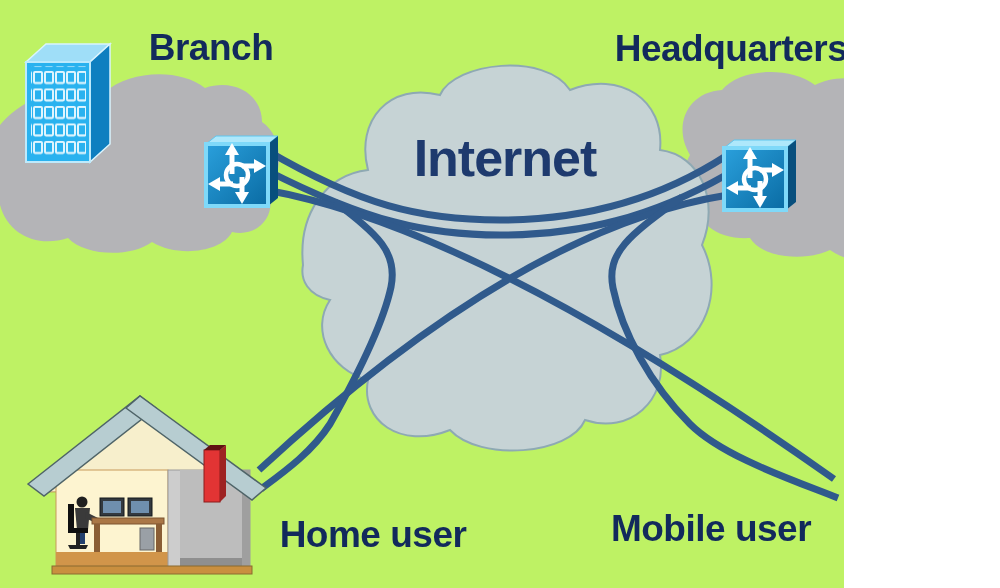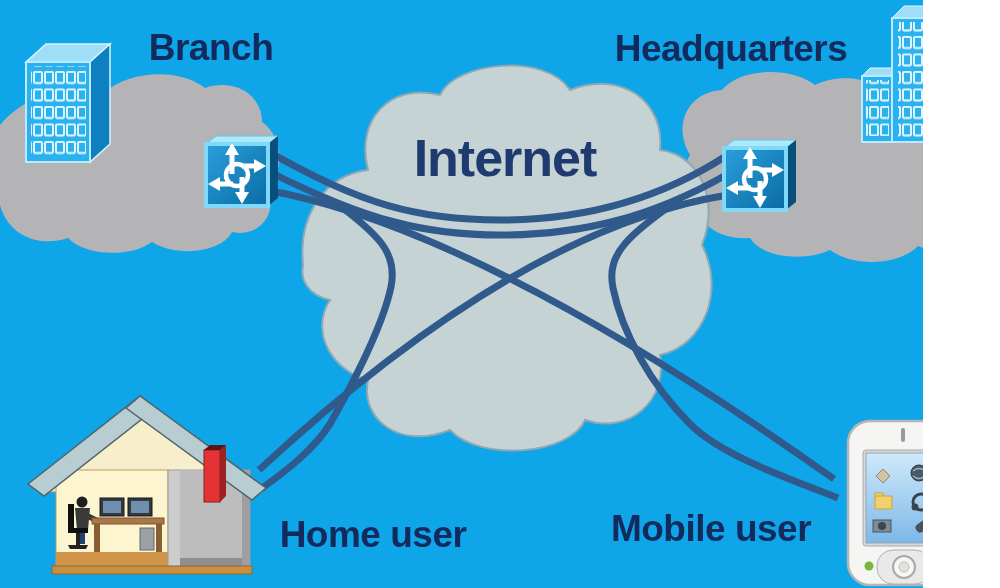--- a/index.html
+++ b/index.html
@@ -4,21 +4,21 @@
 <style>
   :root{
     --connection_line:#305a8c;
     --internet_cloud_fill:#c6d3d5;
     --internet_cloud_stroke:#8ea9b3;
     --site_cloud_fill:#b4b4b7;
     --label_text:#122a5c;
     --internet_text:#1e3a6e;
   }
   html,body{margin:0;padding:0;background:#ffffff;}
-  .canvas{position:relative;width:923px;height:588px;background:#0ea5e9;overflow:hidden;}
+  .canvas{position:relative;width:844px;height:588px;background:#bef264;overflow:hidden;}
   svg{display:block;}
   .conn{fill:none;stroke:var(--connection_line);stroke-width:7;}
   .node-label{font:700 37px "Liberation Sans",sans-serif;fill:var(--label_text);letter-spacing:-0.5px;}
   .internet-label{font:700 52px "Liberation Sans",sans-serif;fill:var(--internet_text);letter-spacing:-1px;}
   .site-cloud{fill:var(--site_cloud_fill);}
   .inet-cloud{fill:var(--internet_cloud_fill);stroke:var(--internet_cloud_stroke);stroke-width:2;}
 </style>
 </head>
 <body>
 

